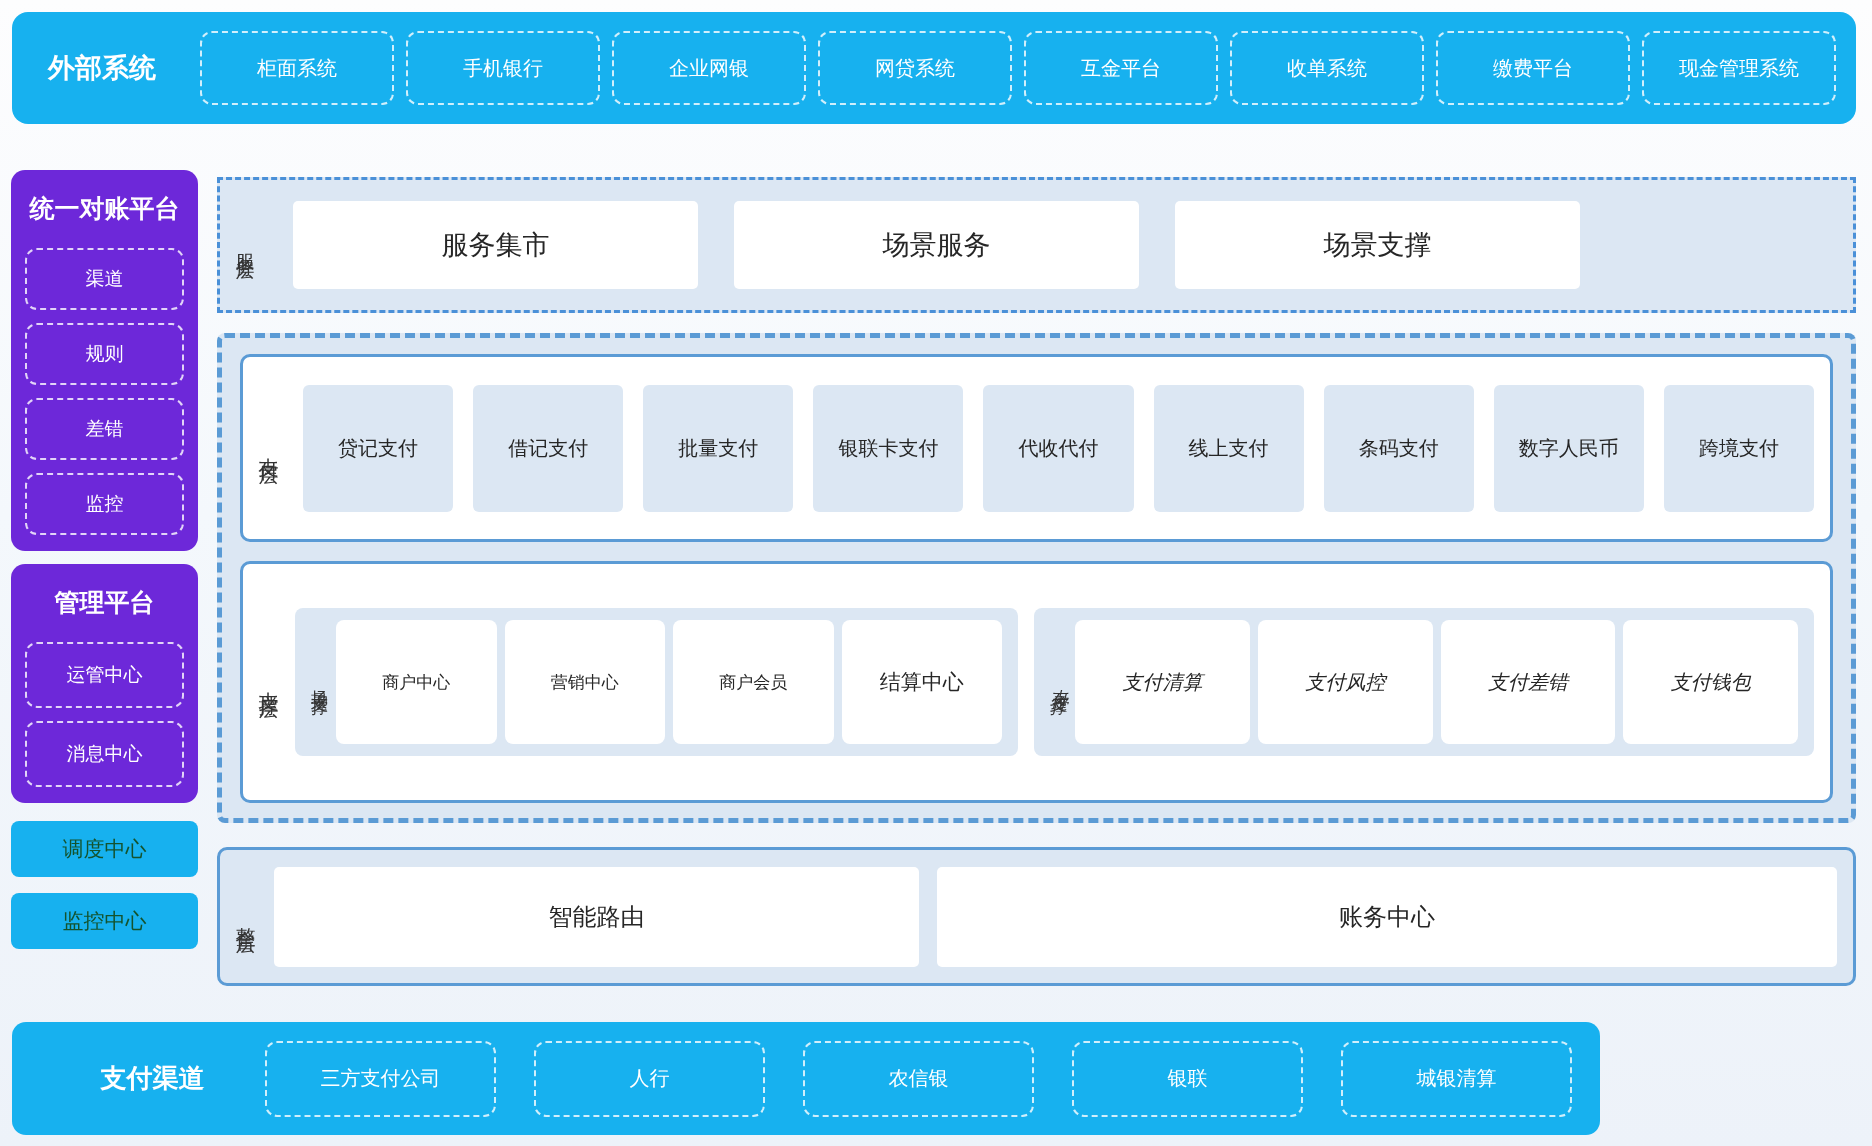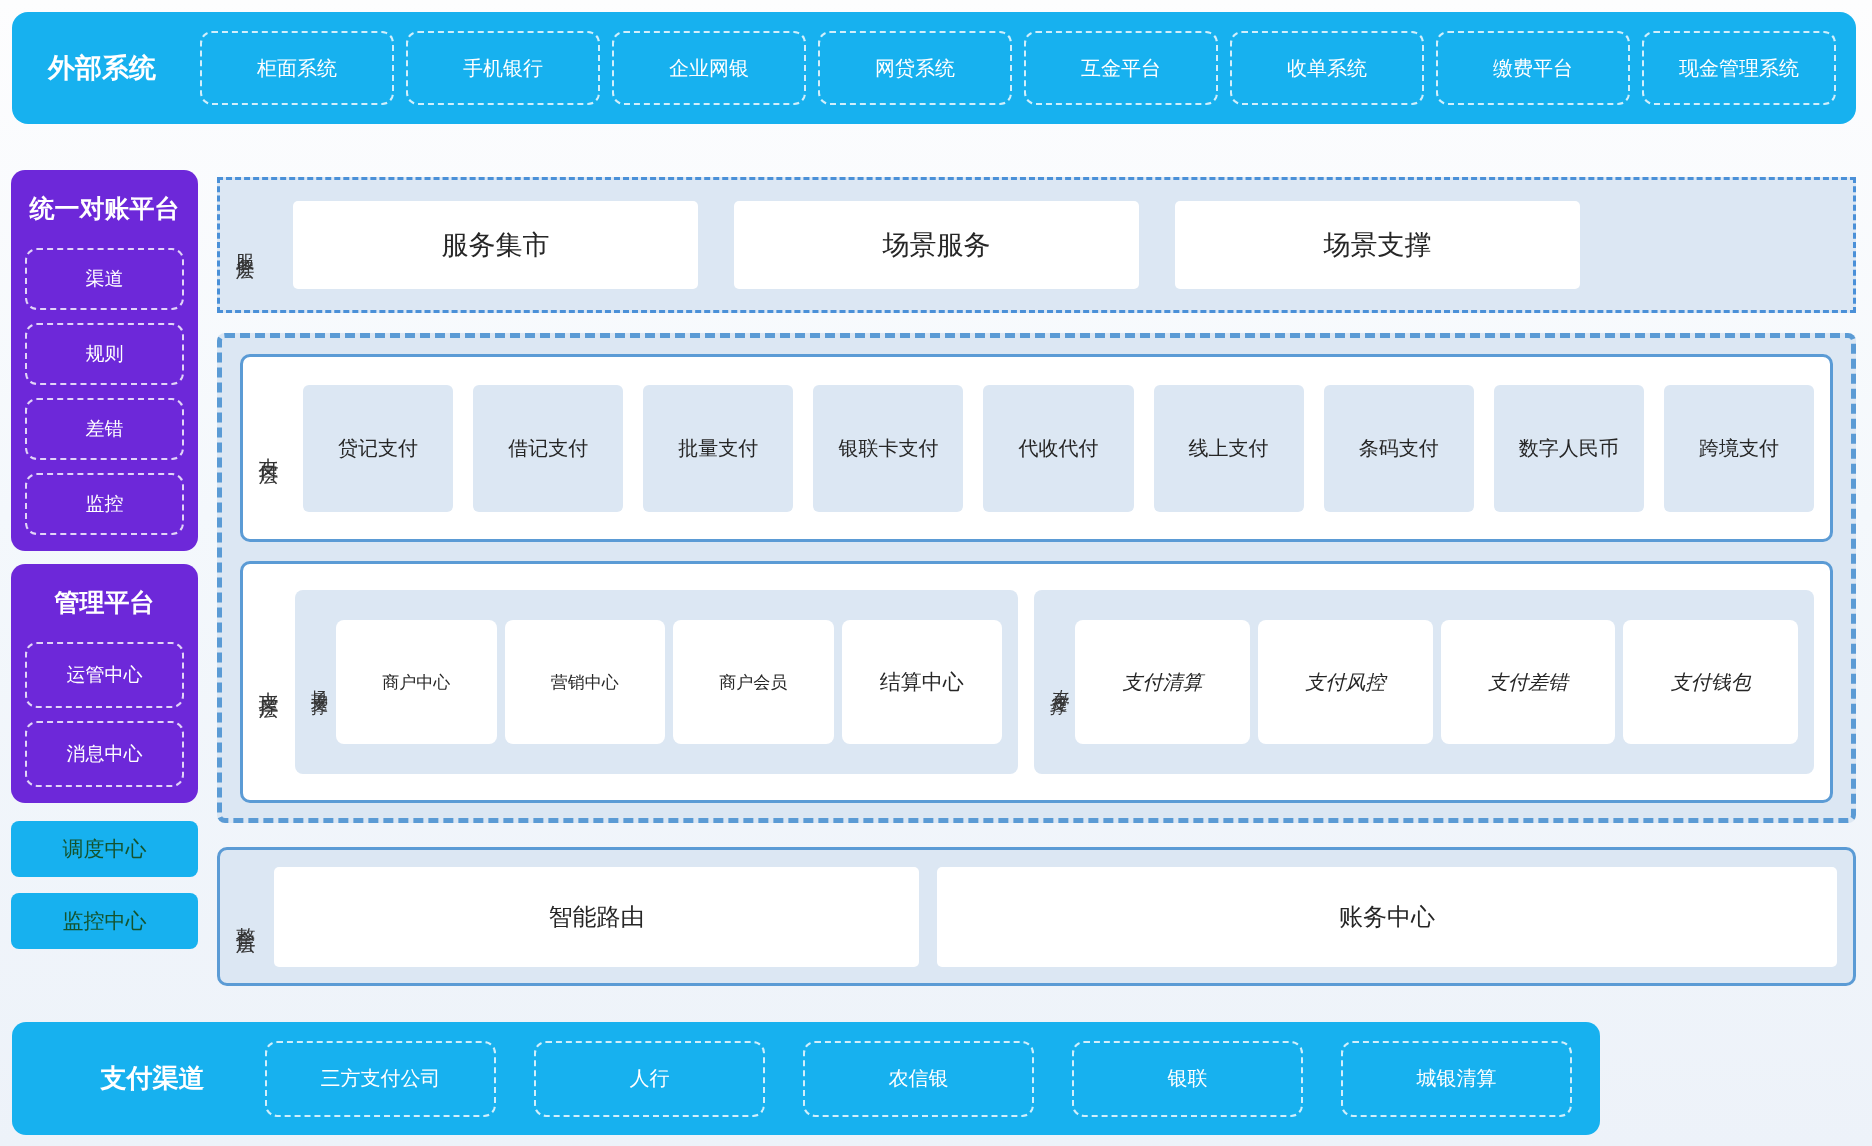--- a/index.html
+++ b/index.html
@@ -68,21 +68,21 @@
   }
   .solid-panel {
     background:#fff; border:3px solid #5b9bd5; border-radius:10px;
     display:flex; align-items:center; padding:0 16px;
   }
   #payment-layer { height:188px; gap:12px; }
   #payment-layer .vlabel { margin-right:4px; }
   #payment-layer .lite-box { flex:1; height:127px; font-size:20px;margin-left:8px; }
   #support-layer { height:242px; margin-top:19px; gap:16px; }
   .support-group {
-    background:#dce7f3; border-radius:8px; height:184px;
+    background:#dce7f3; border-radius:8px; height:148px;
     display:flex; align-items:center; gap:8px; padding:0 16px;
   }
   #support-group-1 { flex:0 0 46.5%; }
   #support-group-2 { flex:1;font-style:italic; }
   .support-group .vlabel { font-size:17px; letter-spacing:3px; }
   .support-group .white-box { flex:1; height:124px; border-radius:8px; font-size:17px; }
   #support-group-1 .white-box:last-child { font-size:21px; }
   #support-group-2 .white-box { font-size:20px; }
   #integration-layer {
     margin-top:24px; height:139px; background:#dce7f3;

